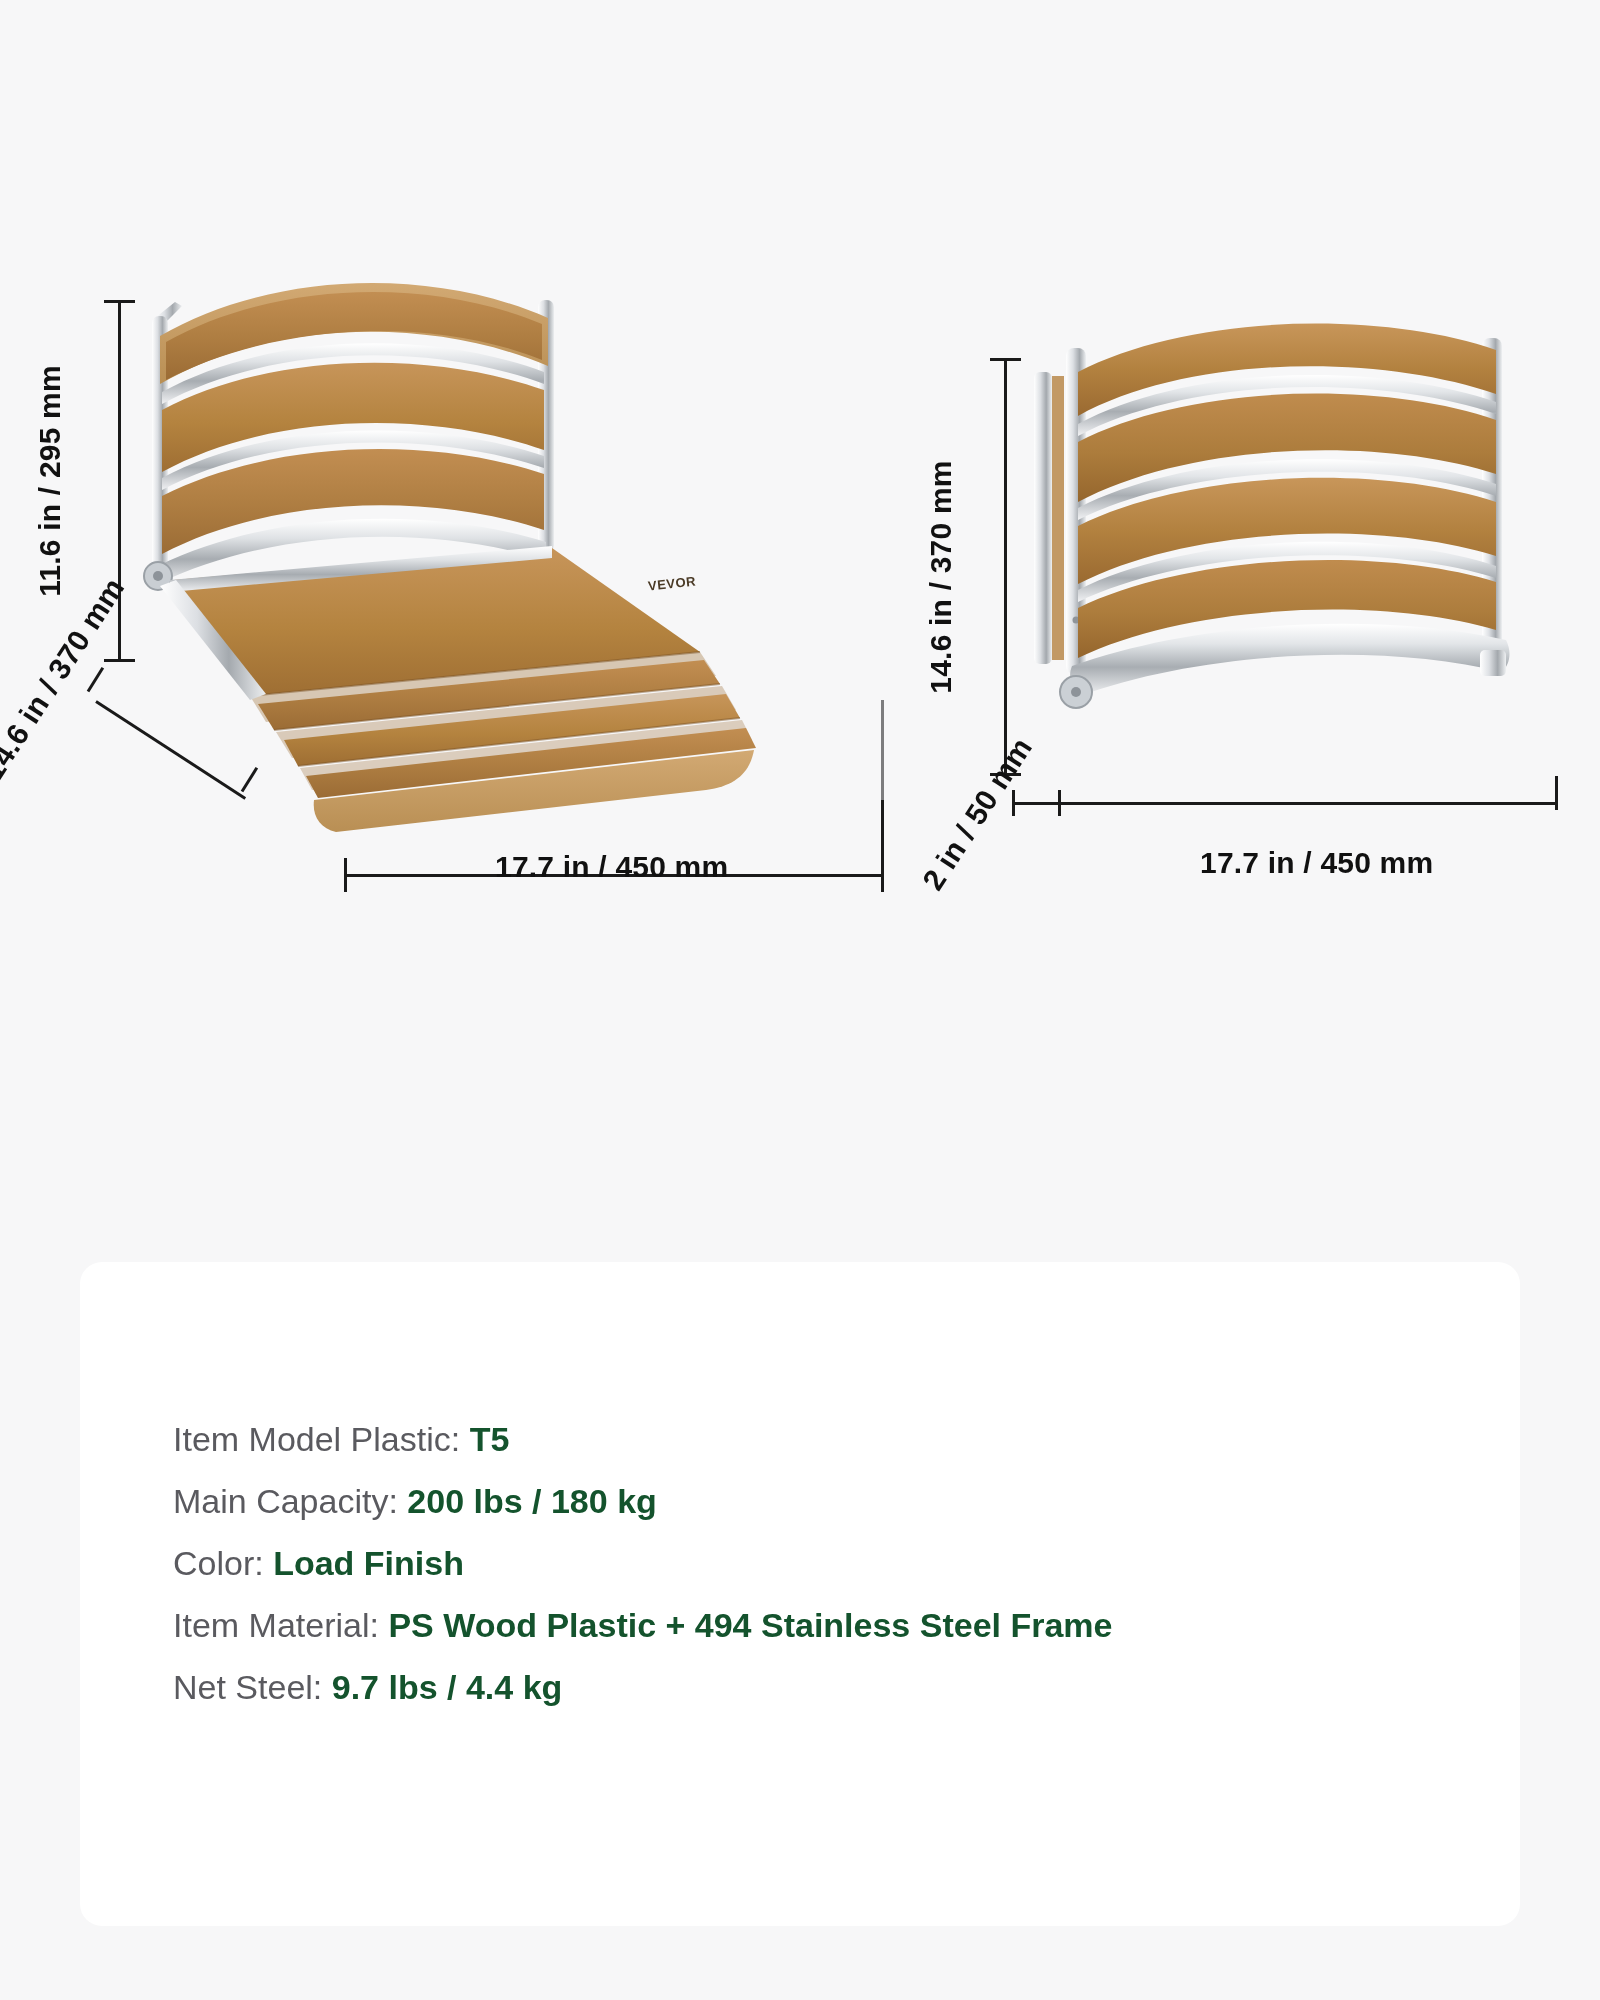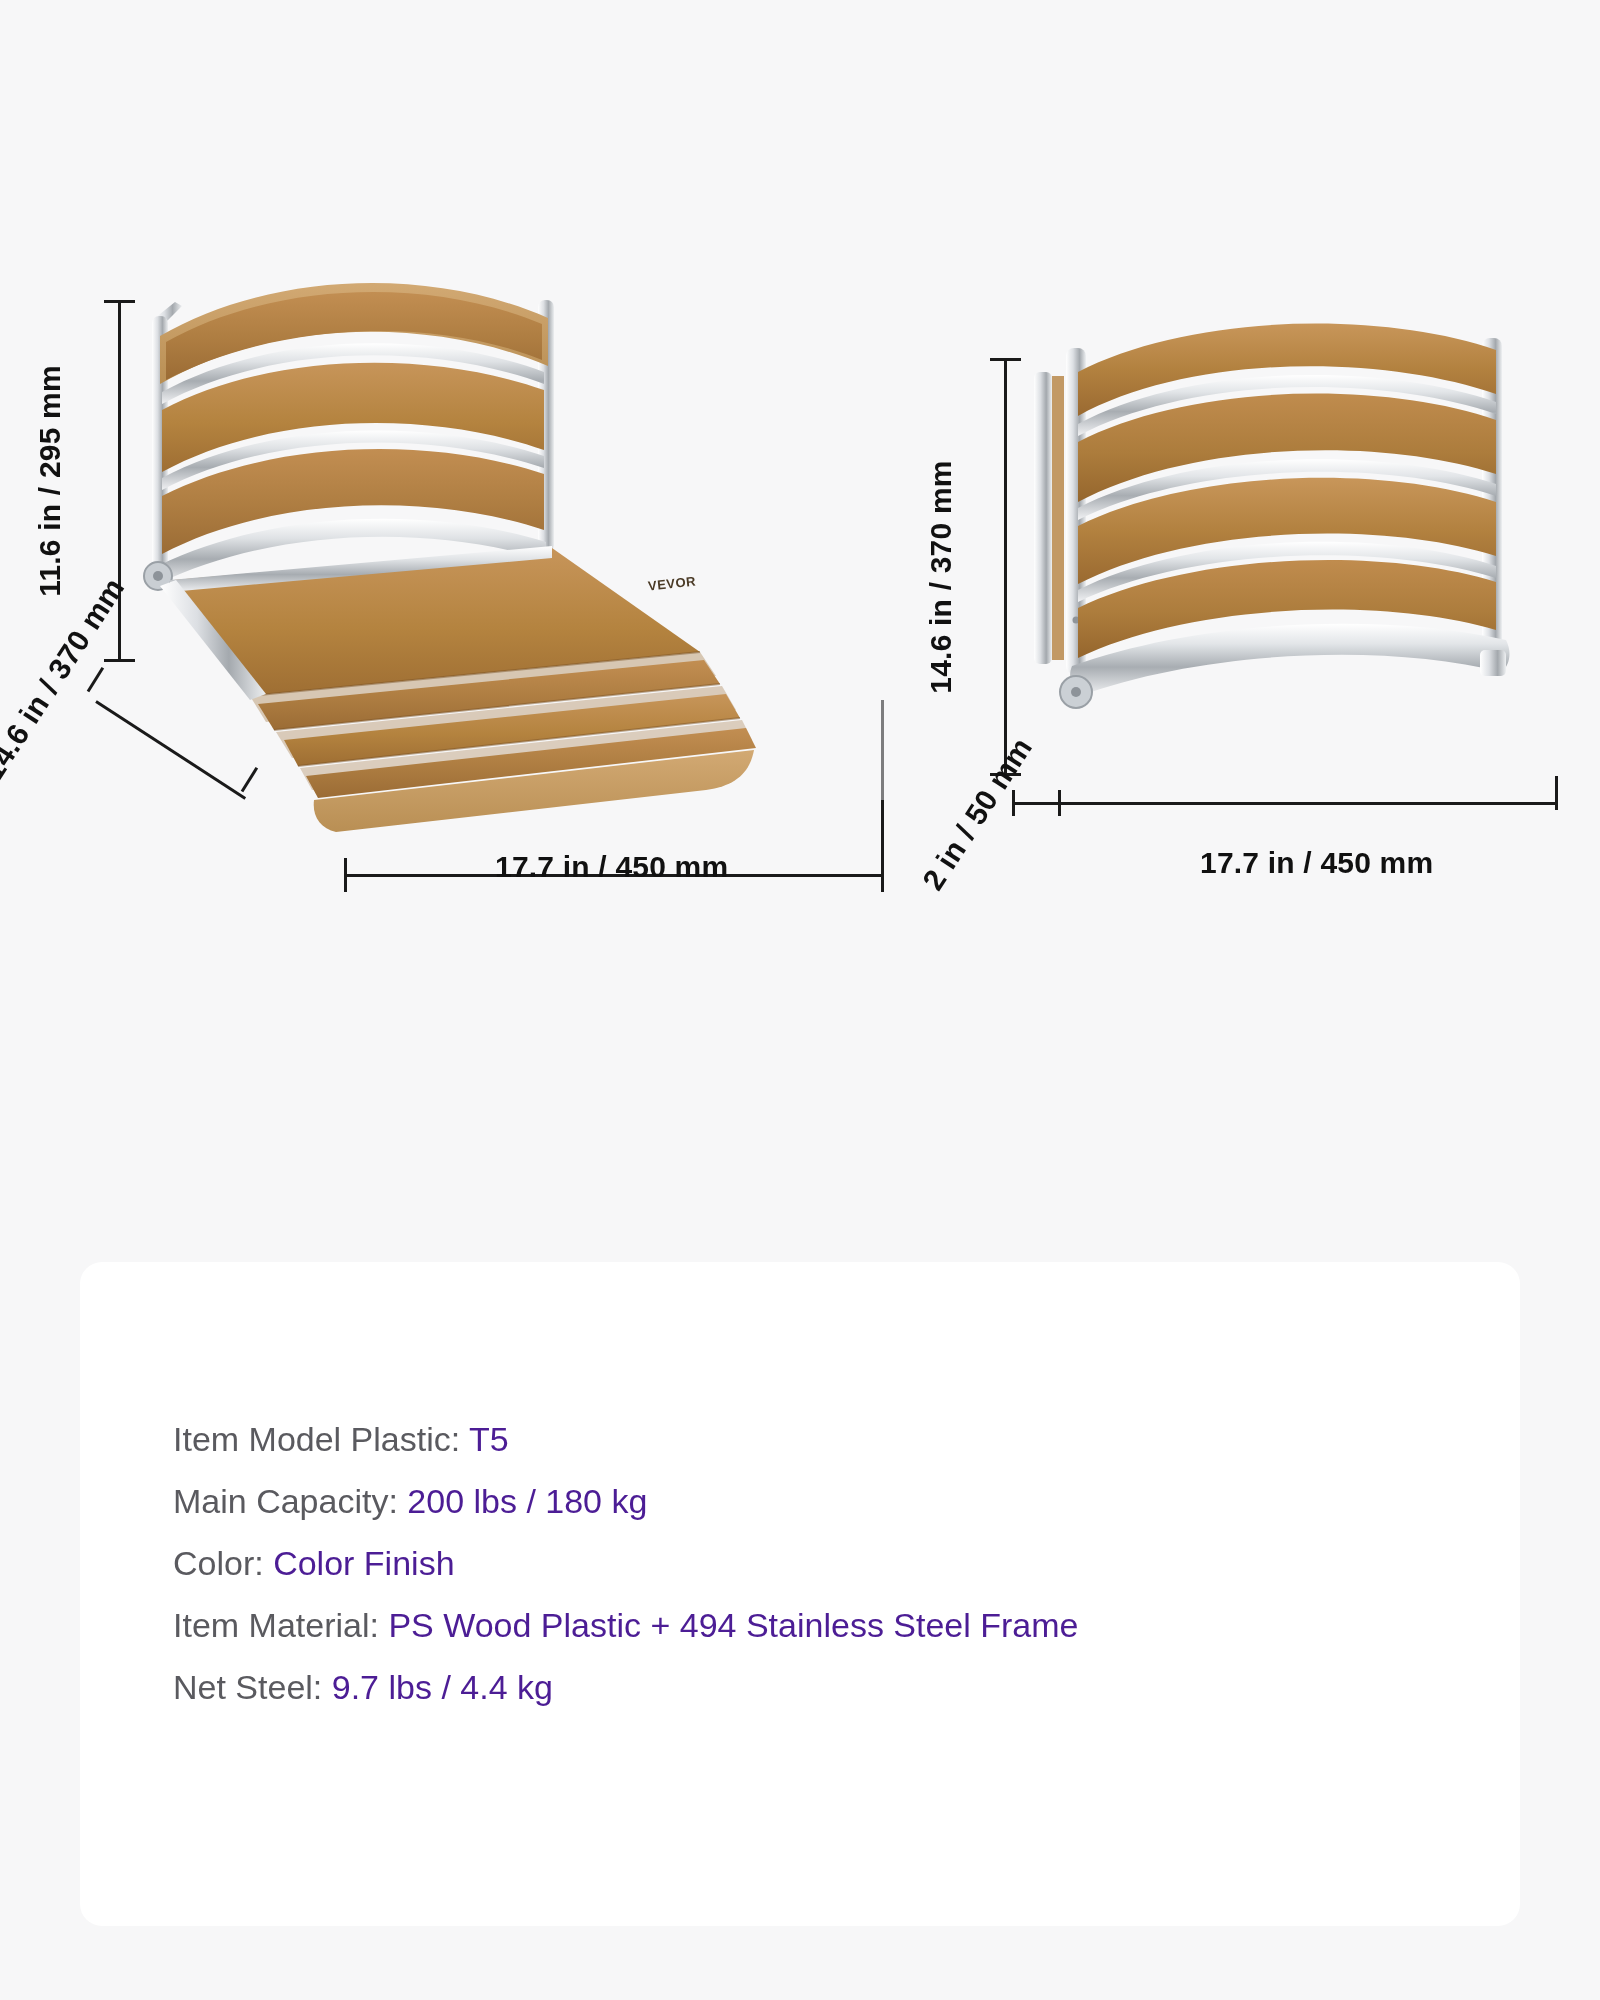--- a/index.html
+++ b/index.html
@@ -55,22 +55,22 @@
     gap: 18px;
   }
   .spec-row {
     font-size: 34px;
     line-height: 44px;
     color: #5a5a5f;
     font-weight: 400;
     white-space: nowrap;
   }
   .spec-row .val {
-    color: #4c1d95;
-    font-weight: 400;
+    color: #14532d;
+    font-weight: 700;
   }
 
   .brand-tag {
     position: absolute;
     font-size: 13px;
     font-weight: 700;
     color: #4a3a26;
     letter-spacing: .5px;
     font-family: "Liberation Sans", sans-serif;
   }
@@ -266,21 +266,21 @@
         <span class="val">T5</span>
       </div>
 
       <div class="spec-row">
         <span>Main Capacity:</span>
         <span class="val">200 lbs / 180 kg</span>
       </div>
 
       <div class="spec-row">
         <span>Color:</span>
-        <span class="val">Color Finish</span>
+        <span class="val">Load Finish</span>
       </div>
 
       <div class="spec-row">
         <span>Item Material:</span>
         <span class="val">PS Wood Plastic + 494 Stainless Steel Frame</span>
       </div>
 
       <div class="spec-row">
         <span>Net Steel:</span>
         <span class="val">9.7 lbs / 4.4 kg</span>

